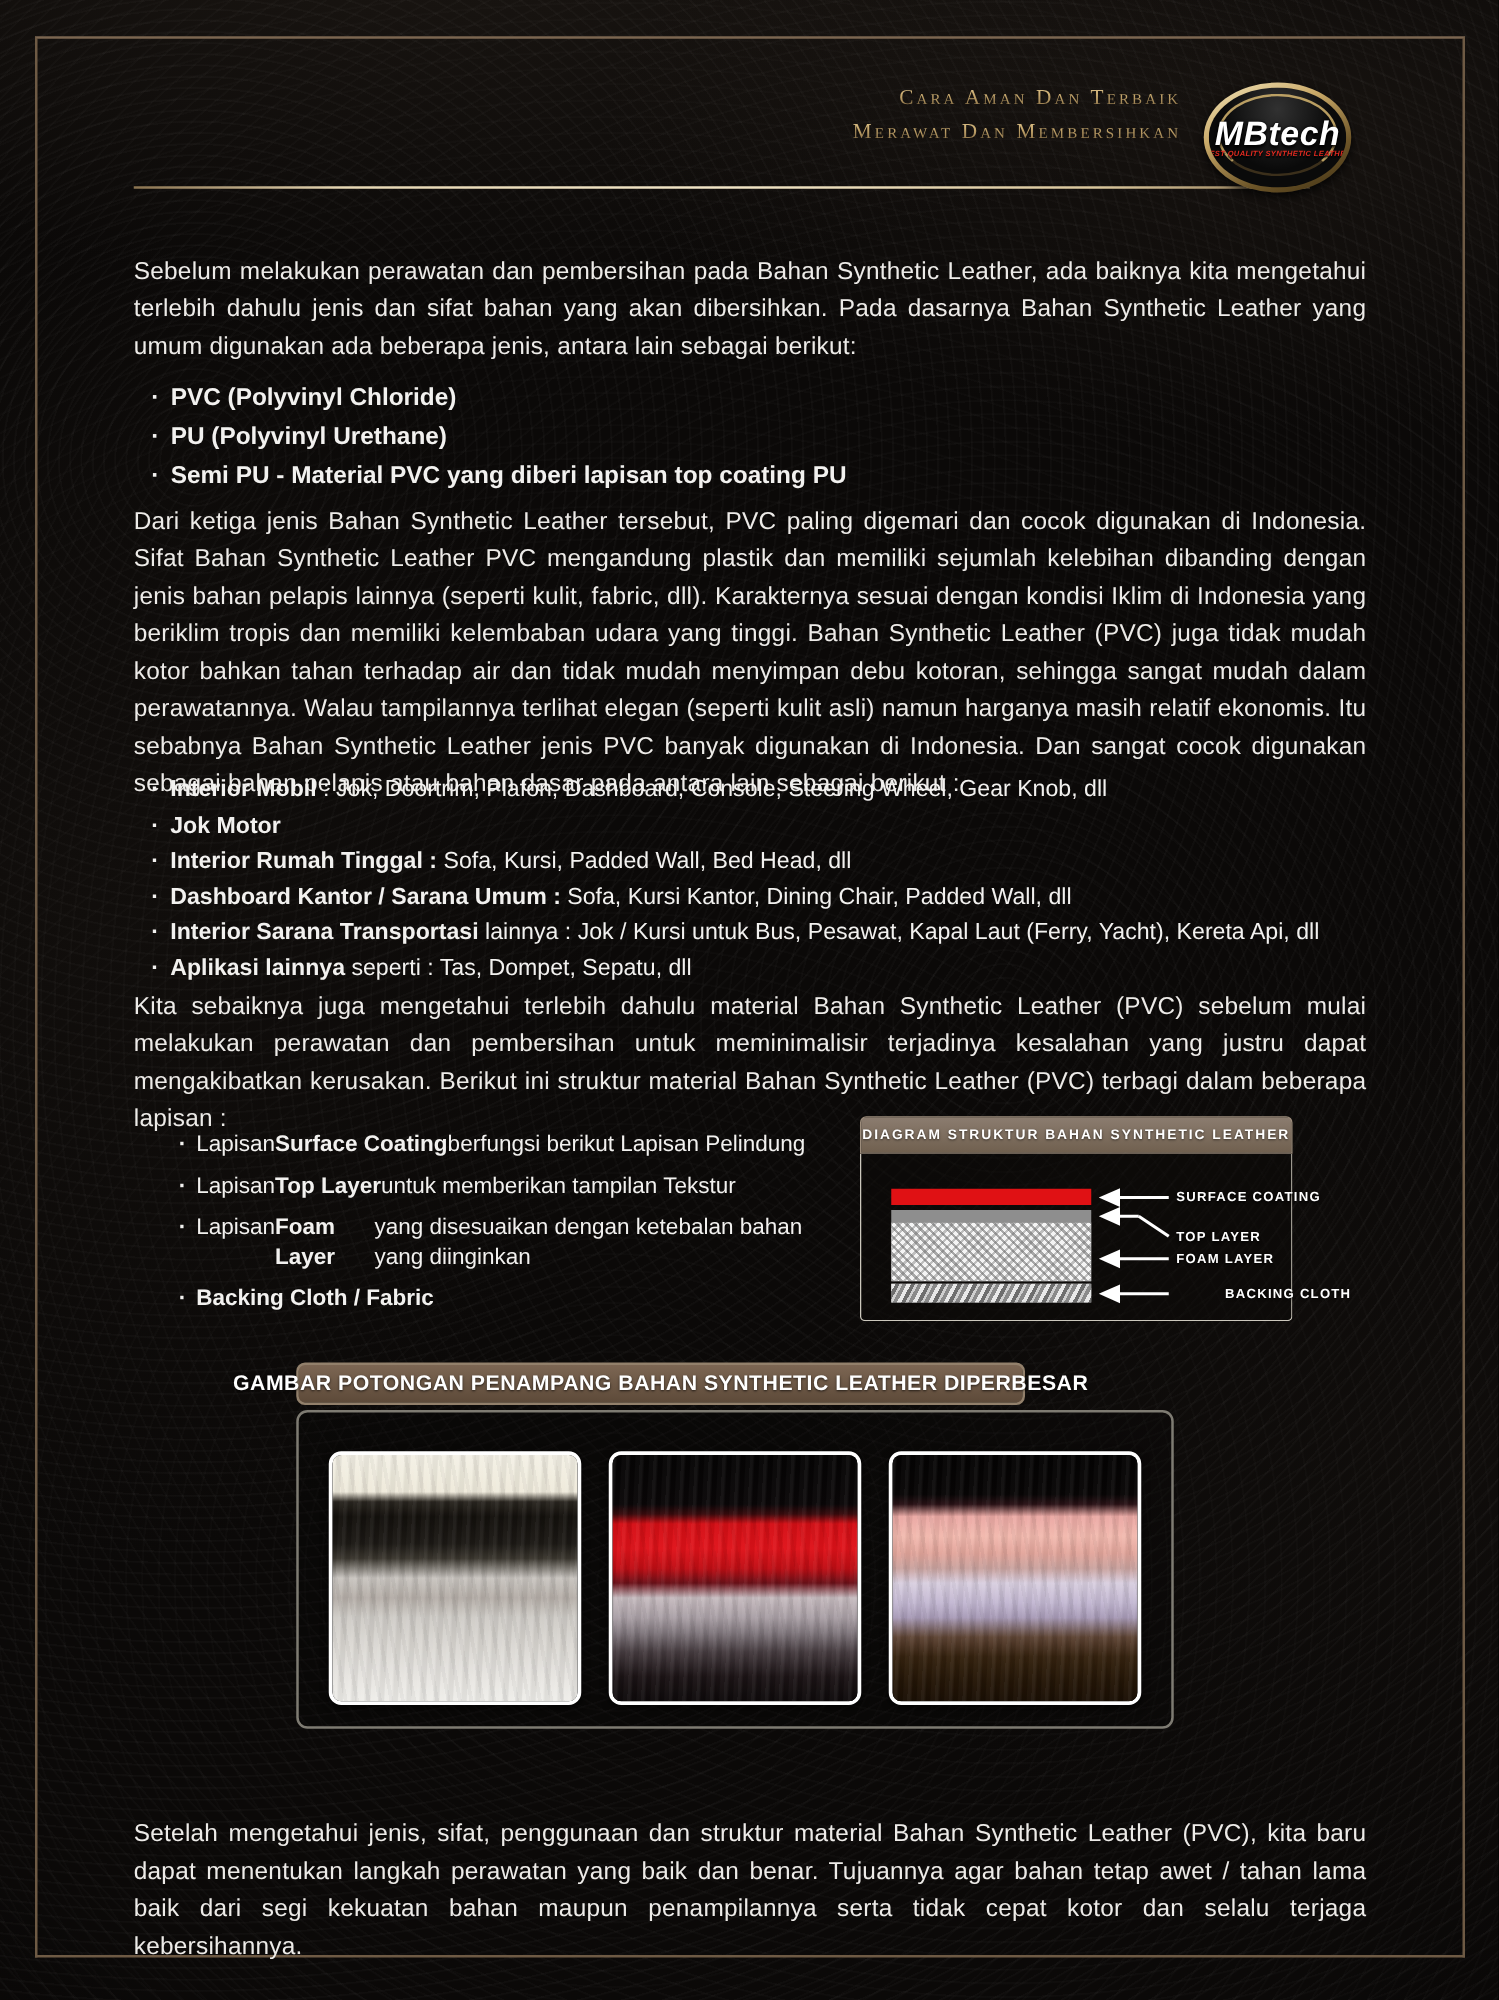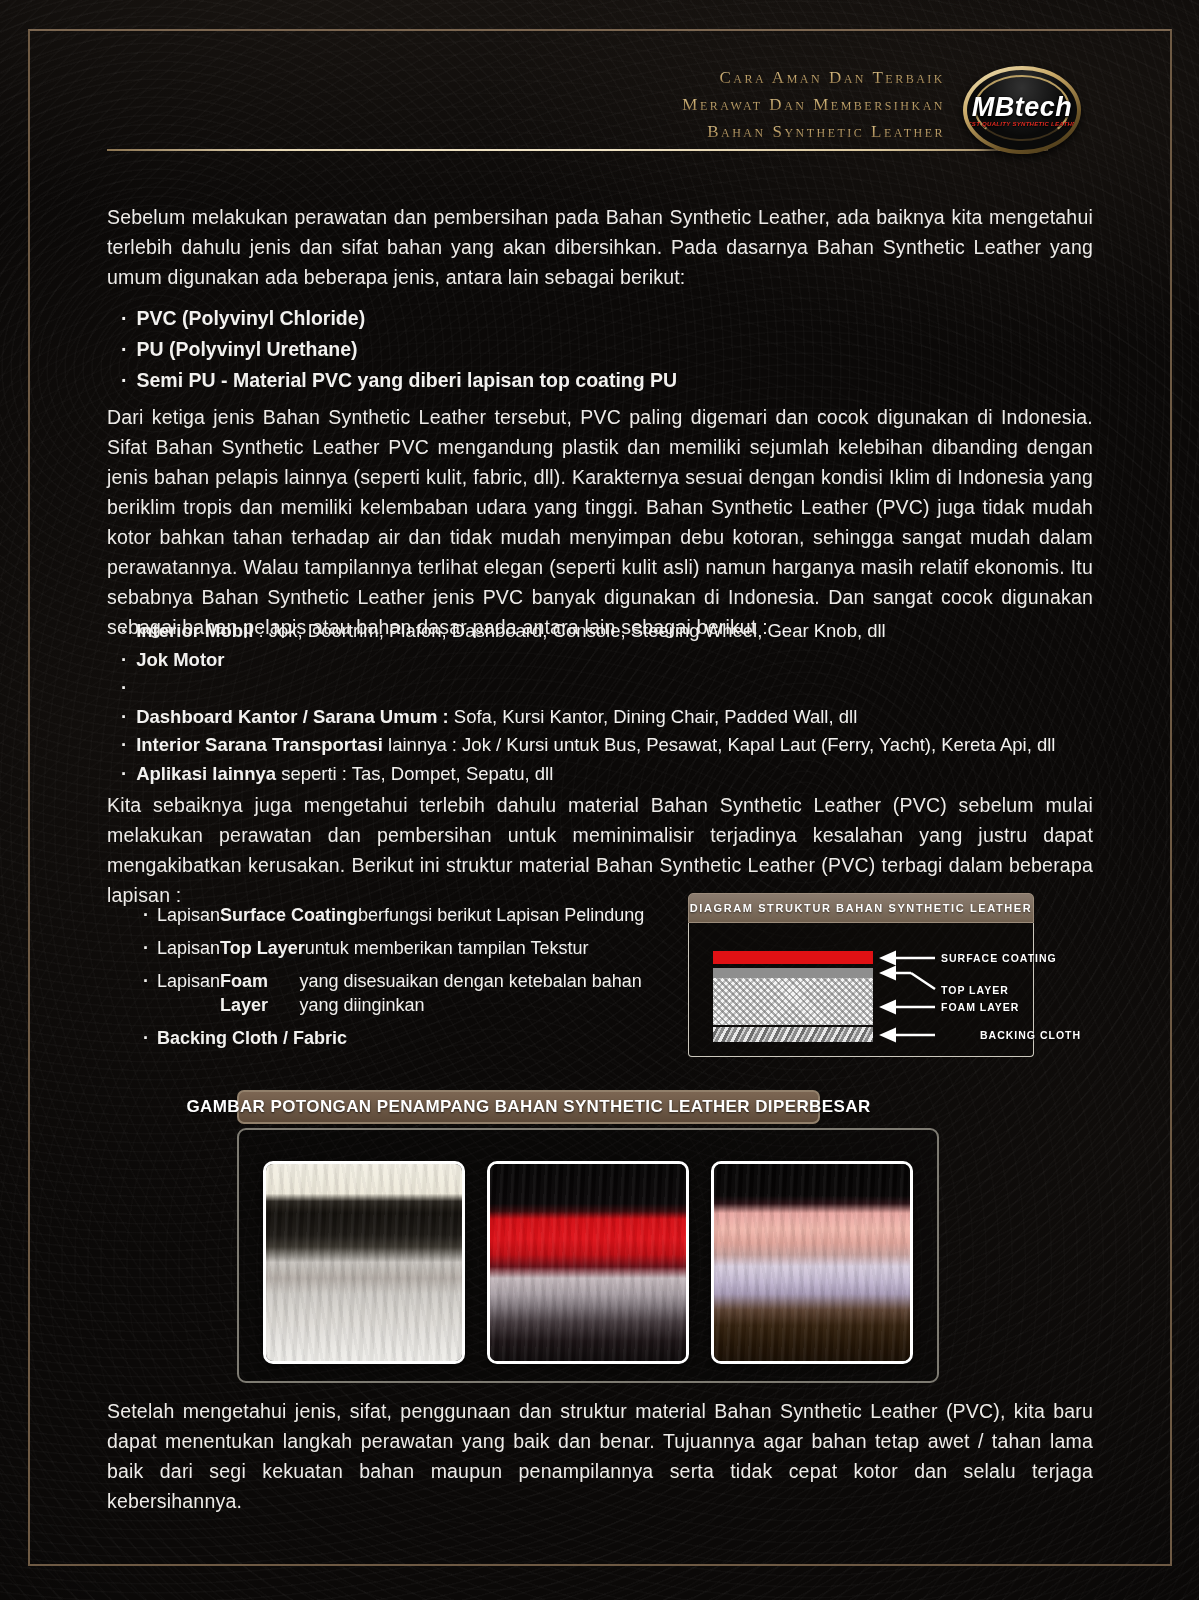--- a/index.html
+++ b/index.html
@@ -46,21 +46,21 @@
     text-shadow:0 2px 3px #000, 0 0 2px #000; }
   .logo-tagline{ position:relative; margin-top:1px; color:#e02a20; font-weight:bold; font-style:italic;
     font-size:6px; letter-spacing:0.3px; white-space:nowrap; text-shadow:0 1px 1px #000; }
 
   
   .para{ position:absolute; left:107px; width:986px; color:#edebe8;
     font-size:19.5px; line-height:30px; letter-spacing:0.2px; text-align:justify; }
   .p-intro{ top:202px; }
   .p-pvc{ top:402px; }
   .p-structure{ top:790px; }
-  .p-closing{ top:1396px; }
+  .p-closing{ top:1452px; }
 
   ul.blist{ list-style:none; position:absolute; }
   ul.blist li{ display:flex; color:#f2f1ef; }
   .dot{ font-weight:bold; margin-right:9px; }
   .b{ font-weight:bold; }
 
   .types-list{ left:121px; top:308px; }
   .types-list li{ font-weight:bold; font-size:19.5px; line-height:21px; margin-bottom:10px; color:#fbfbfa; }
 
   .uses-list{ left:121px; top:621px; width:980px; }
@@ -123,21 +123,20 @@
 </head>
 <body>
 
 <div class="page">
   <div class="vignette"></div>
   <div class="frame"></div>
 
   <div class="header-title">
     <div>Cara Aman Dan Terbaik</div>
     <div>Merawat Dan Membersihkan</div>
-    <div>Bahan Synthetic Leather</div>
   </div>
   <div class="header-rule"></div>
   <div class="logo">
     <div class="logo-outer">
       <div class="logo-inner">
         <div class="logo-ring"></div>
         <div class="logo-brand">MBtech</div>
         <div class="logo-tagline">BEST QUALITY SYNTHETIC LEATHER</div>
       </div>
     </div>
@@ -166,20 +165,21 @@
     <li>
         <span class="dot">·</span>
         <span><span class="b">Interior Mobil</span><span> : Jok, Doortrim, Plafon, Dashboard, Console, Steering Wheel, Gear Knob, dll</span></span>
       </li>
     <li>
         <span class="dot">·</span>
         <span><span class="b">Jok Motor</span><span></span></span>
       </li>
     <li>
         <span class="dot">·</span>
+        <span><span class="b">Interior Rumah Tinggal :</span><span> Sofa, Kursi, Padded Wall, Bed Head, dll</span></span>
       </li>
     <li>
         <span class="dot">·</span>
         <span><span class="b">Dashboard Kantor / Sarana Umum :</span><span> Sofa, Kursi Kantor, Dining Chair, Padded Wall, dll</span></span>
       </li>
     <li>
         <span class="dot">·</span>
         <span><span class="b">Interior Sarana Transportasi</span><span> lainnya : Jok / Kursi untuk Bus, Pesawat, Kapal Laut (Ferry, Yacht), Kereta Api, dll</span></span>
       </li>
     <li>

